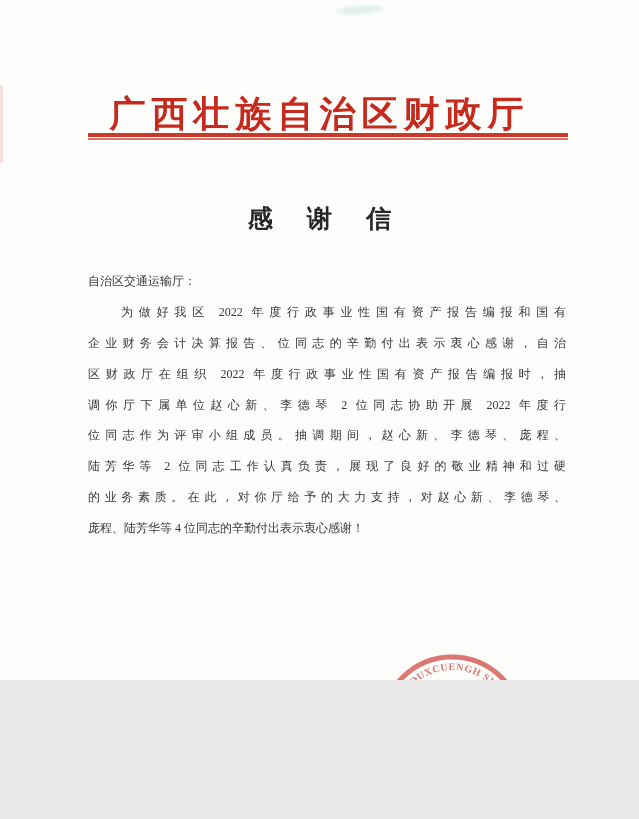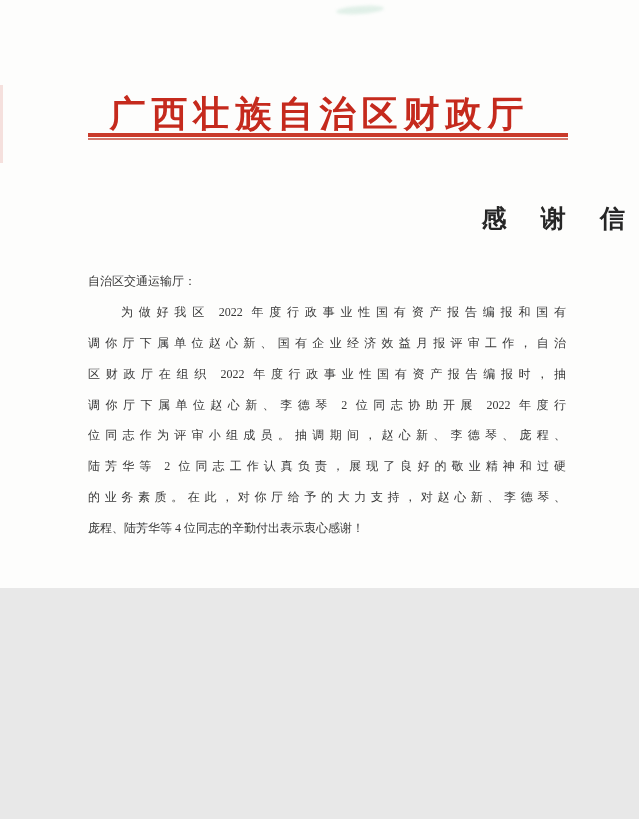--- a/index.html
+++ b/index.html
@@ -1,18 +1,18 @@
 <!DOCTYPE html>
 <html><head>
 <meta charset="utf-8">
 <style>
   html,body{margin:0;padding:0;background:#e8e8e8;}
   .page{
     position:relative;
-    width:639px;height:588px;
+    width:639px;height:680px;
     margin:0 auto;
     background:#fdfdfc;
     overflow:hidden;
     font-family:"Liberation Serif","DejaVu Serif",serif;
     text-decoration:underline;
   }
   
   .smudge-top{
     position:absolute;left:336px;top:6px;width:48px;height:8px;
     background:#bfe0d0;border-radius:50%;opacity:.45;filter:blur(1.5px);
@@ -30,21 +30,21 @@
     letter-spacing:6px;
     color:#c52a1d;
     white-space:nowrap;
   }
   .rule-wrap{position:absolute;left:88px;top:133px;width:480px;}
   .rule-thick{height:4px;background:#c93a2b;}
   .rule-thin{height:2px;background:#d4776b;margin-top:1px;}
   
   .letter-title{
     position:absolute;left:0;right:0;top:202px;
-    text-align:right;
+    text-align:center;
     font-size:25px;font-weight:700;
     letter-spacing:14px;text-indent:14px;
     color:#262626;
     white-space:nowrap;
   }
   
   .body-block{
     position:absolute;left:88px;top:266px;width:478px;
     color:#383838;
     font-size:12px;
@@ -84,21 +84,21 @@
   <div class="rule-wrap">
     <div class="rule-thick"></div>
     <div class="rule-thin"></div>
   </div>
 
   <div class="letter-title">感 谢 信</div>
 
   <div class="body-block">
     <div class="bline no-just">自治区交通运输厅：</div>
     <div class="bline indent">为做好我区 2022 年度行政事业性国有资产报告编报和国有</div>
-    <div class="bline">调你厅下属单位赵心新、国有企业经济效益月报评审工作，自治</div>
+    <div class="bline">企业财务会计决算报告、位同志的辛勤付出表示衷心感谢，自治</div>
     <div class="bline">区财政厅在组织 2022 年度行政事业性国有资产报告编报时，抽</div>
     <div class="bline">调你厅下属单位赵心新、李德琴 2 位同志协助开展 2022 年度行</div>
     <div class="bline">位同志作为评审小组成员。抽调期间，赵心新、李德琴、庞程、</div>
     <div class="bline">陆芳华等 2 位同志工作认真负责，展现了良好的敬业精神和过硬</div>
     <div class="bline">的业务素质。在此，对你厅给予的大力支持，对赵心新、李德琴、</div>
     <div class="bline no-just">庞程、陆芳华等 4 位同志的辛勤付出表示衷心感谢！</div>
   </div>
 
   <div class="sign-block">
     <div class="sign-org">广西壮族自治区财政厅</div>

